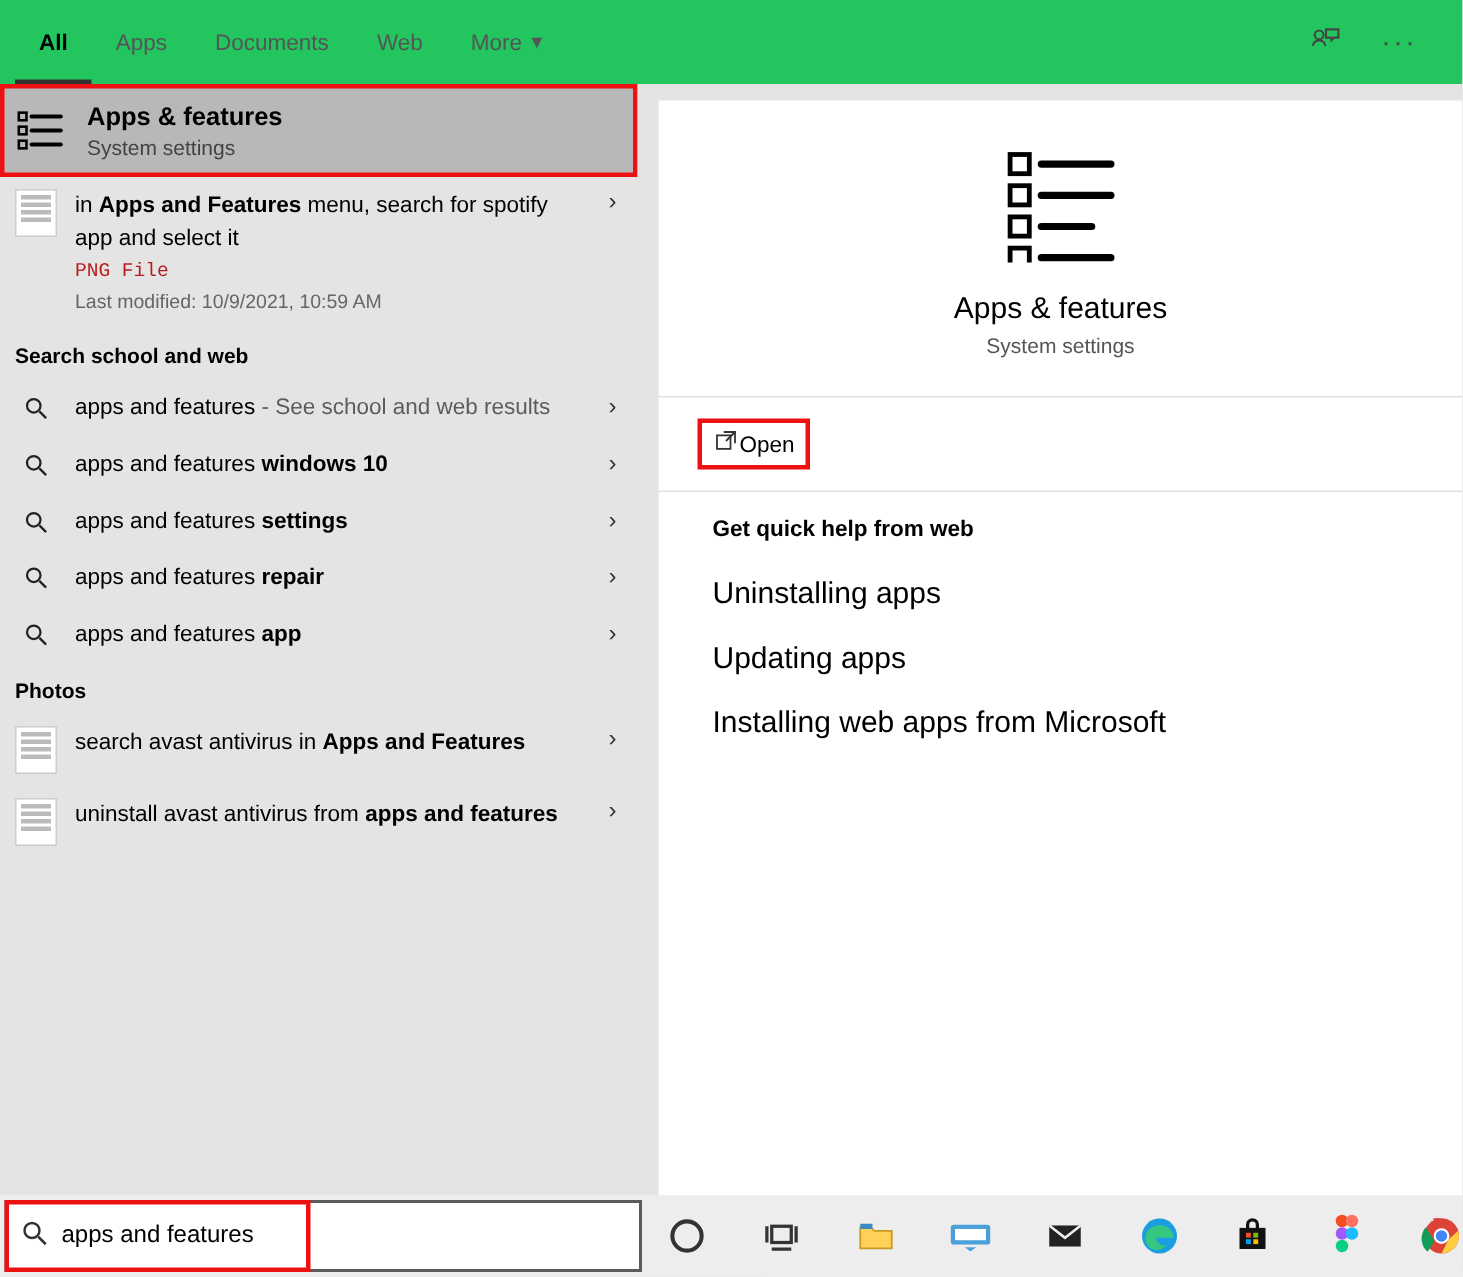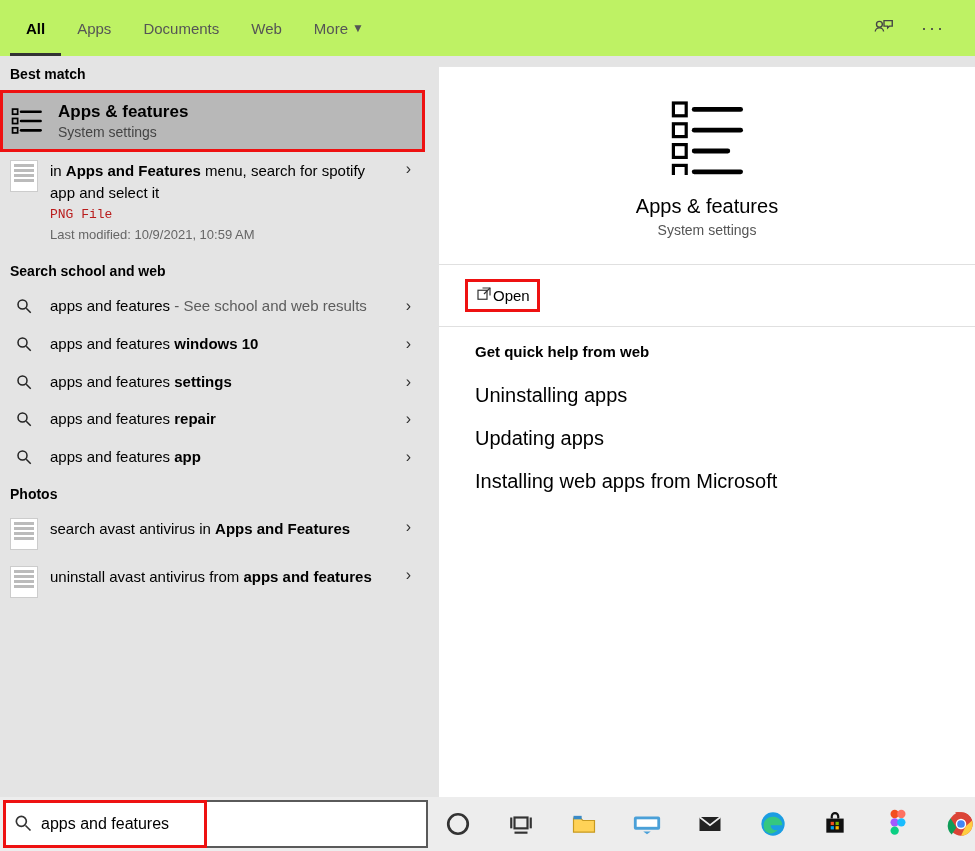--- a/index.html
+++ b/index.html
@@ -13,21 +13,21 @@
     color: #000;
     font-size: 15px;
   }
 
   
   .tabs-bar {
     display: flex;
     align-items: center;
     padding: 12px 10px;
     height: 56px;
-    background: #bef264;
+    background: #22c55e;
   }
   .tab {
     padding: 0 16px;
     height: 56px;
     display: flex;
     align-items: center;
     color: #555;
     font-size: 15px;
     cursor: pointer;
   }
@@ -228,21 +228,20 @@
         <path d="M12 5h9v6h-3l-2 2v-2h-4z"></path>
       </svg>
     </span>
     <span class="dots-icon">···</span>
   </div>
 </div>
 
 <div class="content">
 
   <div class="left-pane">
-    <div class="section-header">Best match</div>
 
     <div class="best-item highlight-red">
       <span class="bi-icon">
         <svg class="list-icon-svg" viewBox="0 0 40 40" width="34" height="34">
           <rect class="box" x="3" y="6" width="6" height="6"></rect>
           <line x1="13" y1="9" x2="36" y2="9"></line>
           <rect class="box" x="3" y="17" width="6" height="6"></rect>
           <line x1="13" y1="20" x2="36" y2="20"></line>
           <rect class="box" x="3" y="28" width="6" height="6"></rect>
           <line x1="13" y1="31" x2="36" y2="31"></line>

